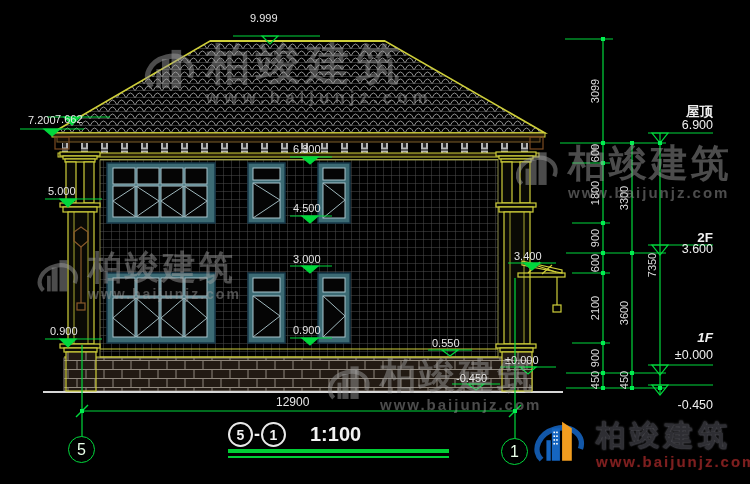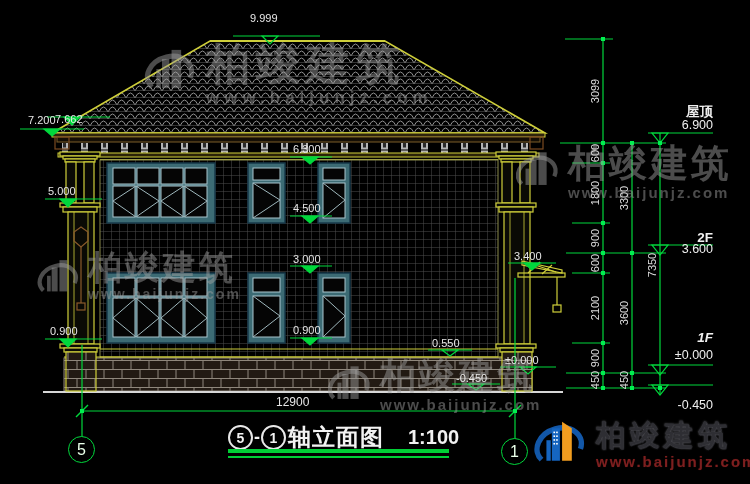--- a/index.html
+++ b/index.html
@@ -388,19 +388,18 @@
 
 <div class="lbl" style="left:276px;top:396px;font-size:12px;">12900</div>
 
 <div class="axis" style="left:68px;top:436px;">5</div>
 <div class="axis" style="left:501px;top:438px;">1</div>
 
 <div class="title">
   <span class="bub">5</span>
   <span class="dash">-</span>
   <span class="bub">1</span>
-  <span class="ttl">轴立面图</span>
   <span class="scale">1:100</span>
 </div>
 <div class="uline1"></div>
 <div class="uline2"></div>
 
 </div>
 
 </body></html>

